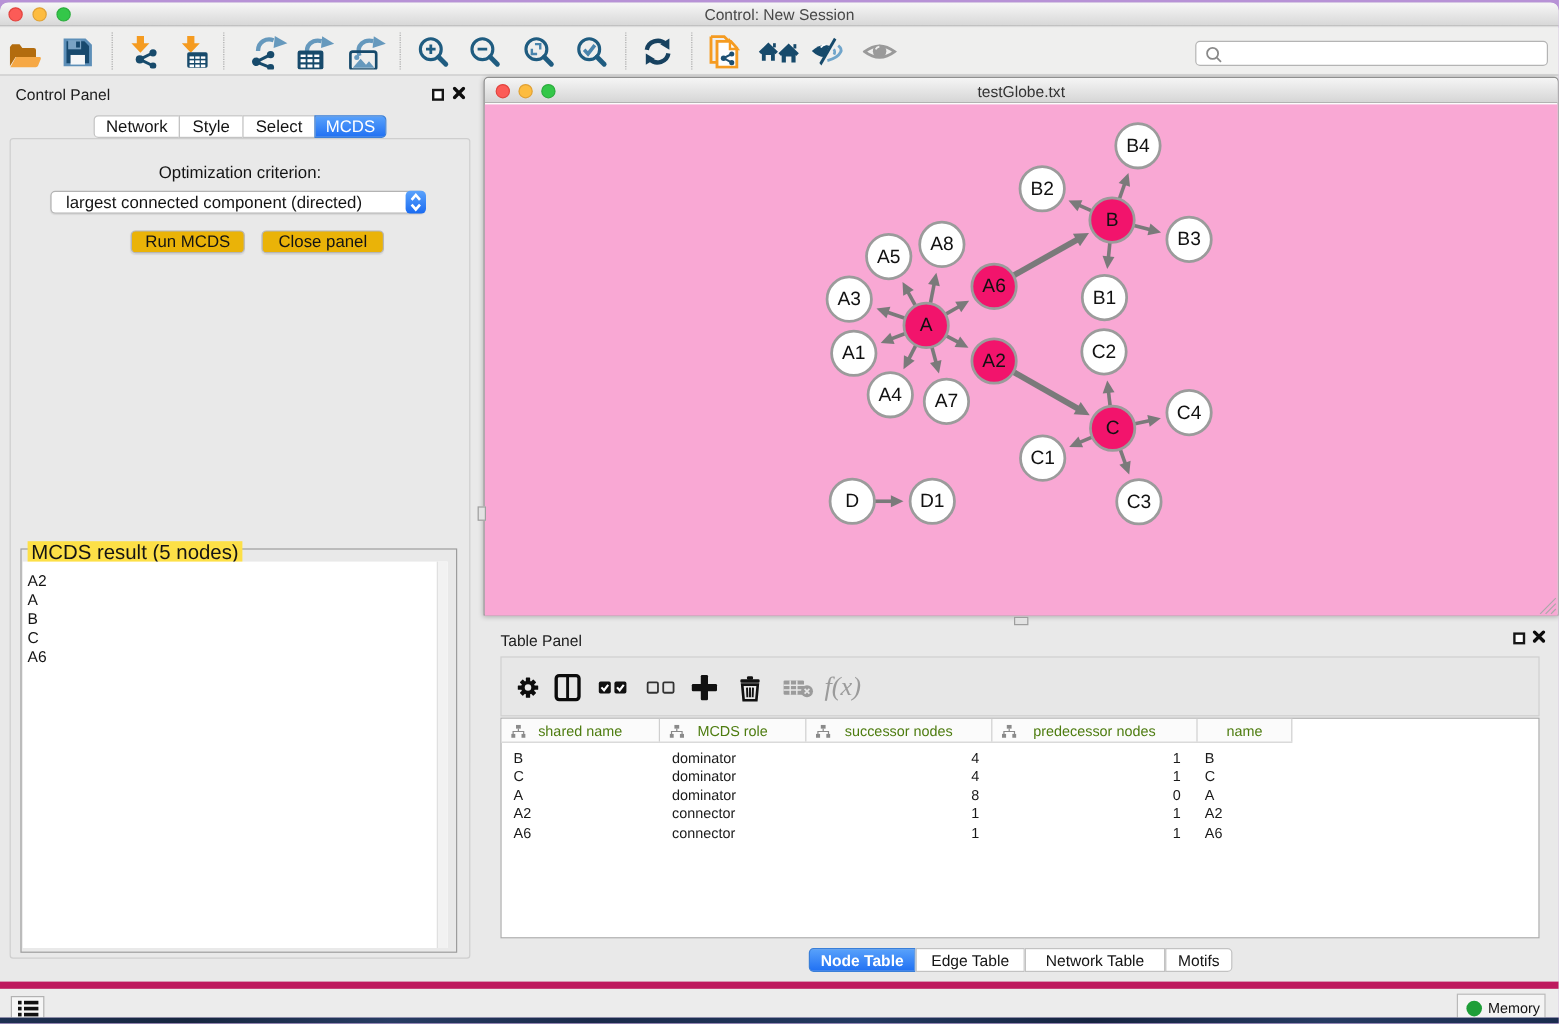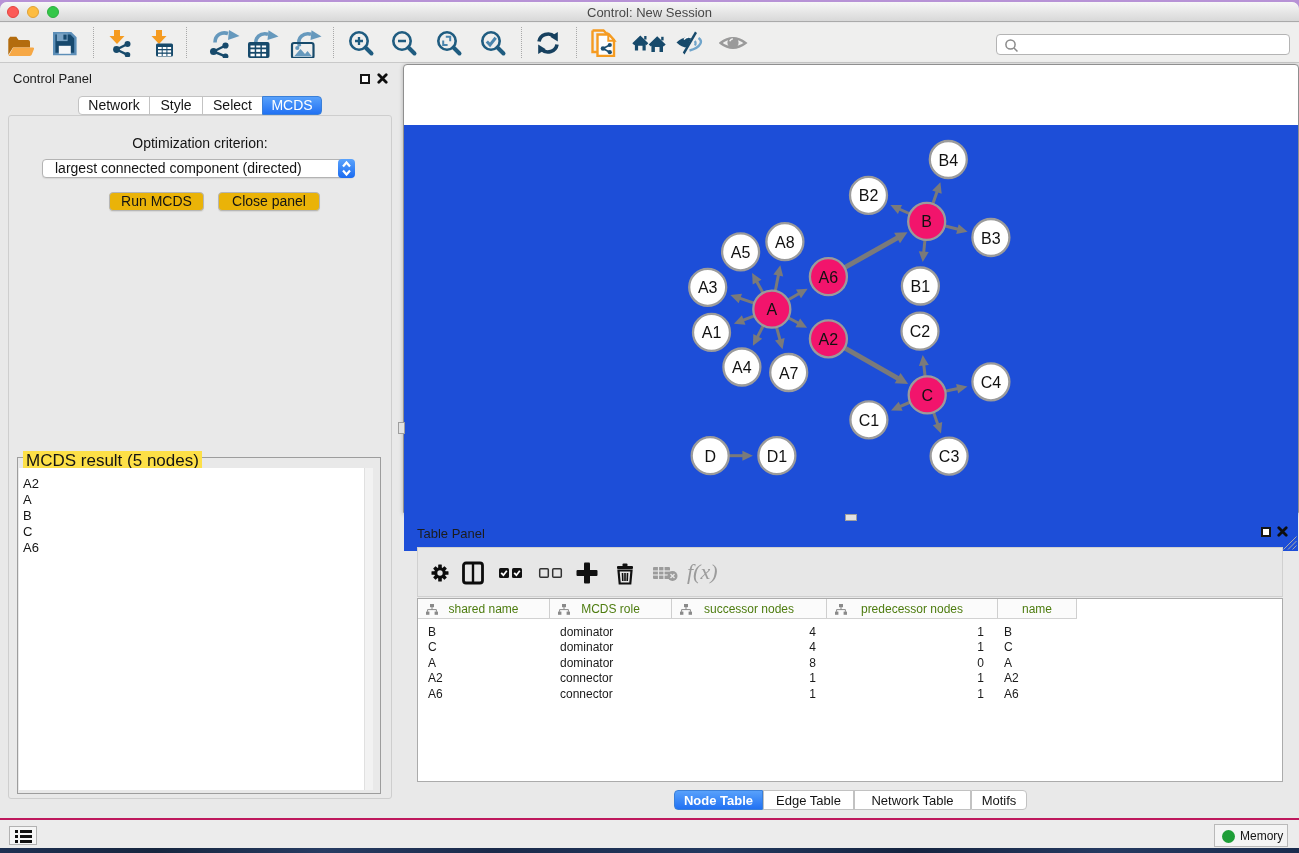--- a/index.html
+++ b/index.html
@@ -62,21 +62,21 @@
             background:#fff; border:1px solid #8f8f8f; border-radius:4px 4px 0 0;
             box-shadow:0 1px 4px rgba(0,0,0,0.25); }
   #nw-title { position:absolute; left:0; top:0; width:894px; height:21px;
               background:linear-gradient(#f5f5f5,#d6d6d6); border-bottom:1px solid #b2b2b2;
               border-radius:4px 4px 0 0; }
   #nw-title .tl { top:5px; width:12px; height:12px; }
   #nw-title .t1 { left:9px;  background:#fc5b57; border:1px solid #e2443f; }
   #nw-title .t2 { left:28px; background:#fdbc40; border:1px solid #e0a135; }
   #nw-title .t3 { left:47px; background:#34c749; border:1px solid #2dad3f; }
   #nw-text { position:absolute; top:4px; left:0; width:100%; text-align:center; font-size:13px; color:#333; }
-  #nw-canvas { position:absolute; left:0; top:22px; width:894px; height:426px; background:#1d4ed8;margin-top:38px; }
+  #nw-canvas { position:absolute; left:0; top:22px; width:894px; height:426px; background:#f9a8d4; }
   #graphsvg { position:absolute; left:0; top:-1px; }
   
   #tablepanel { position:absolute; left:403px; top:518px; width:896px; height:298px; }
   #tp-title { position:absolute; left:14px; top:6px; font-size:13px; color:#1c1c1c; }
   #tp-sq { position:absolute; left:858px; top:7px; width:10px; height:10px; border:2px solid #161616; background:#fff;}
   #tp-x { position:absolute; left:874px; top:3px; }
   #tp-toolbar { position:absolute; left:14px; top:27px; width:866px; height:50px;
                 background:#e7e7e7; border:1px solid #d0d0d0; }
   #tp-toolbar svg { position:absolute; top:12px; }
   #tp-table { position:absolute; left:14px; top:78px; width:866px; height:184px;
@@ -85,21 +85,21 @@
                border-bottom:1px solid #d2d2d2; }
   .th { position:absolute; top:0; height:19px; border-right:1px solid #cfcfcf;
         font-size:12px; color:#4d7c0f; text-align:center; line-height:20px; }
   .th svg { position:absolute; left:8px; top:5px; }
   .td { position:absolute; font-size:12px; color:#1a1a1a; height:15px; }
   .tdr { text-align:right; }
   .tabs2 { position:absolute; top:270px; height:20px; font-size:13px; color:#141414;
            background:#fff; border:1px solid #c2c2c2; text-align:center; line-height:19px; }
   
   #statusbar { position:absolute; left:0; top:816px; width:1299px; height:30px;
-               background:#ececec; border-top:2px solid #be185d; }
+               background:#ececec; border-top:6px solid #be185d; }
   #sb-listbtn { position:absolute; left:9px; top:6px; width:28px; height:19px;
                 background:#f6f6f6; border:1px solid #b2b2b2; }
   #sb-mem { position:absolute; left:1214px; top:4px; width:74px; height:23px;
             background:#f4f4f4; border:1px solid #b9b9b9; font-size:12px; color:#141414; }
   #sb-mem .dot { position:absolute; left:7px; top:5px; width:13px; height:13px;
                  border-radius:50%; background:#1e9e38; }
   #sb-mem .lbl { position:absolute; left:25px; top:4px; }
   .splitsq { position:absolute; background:#e2e2e2; border:1px solid #9e9e9e; }
 </style>
 </head>
@@ -286,20 +286,26 @@
           <div class="cp-item" style="top:24px;">A</div>
           <div class="cp-item" style="top:40px;">B</div>
           <div class="cp-item" style="top:56px;">C</div>
           <div class="cp-item" style="top:72px;">A6</div>
           <div id="cp-scroll"></div>
         </div>
       </div>
     </div>
 
     <div id="netwin">
+      <div id="nw-title">
+        <div class="tl t1"></div>
+          <div class="tl t2"></div>
+          <div class="tl t3"></div>
+        <div id="nw-text">testGlobe.txt</div>
+      </div>
       <div id="nw-canvas">
         <svg id="graphsvg" width="894" height="426" viewBox="0 0 894 426">
             <line x1="359.2" y1="169.4" x2="350.8" y2="154.0" stroke="#7a7a7a" stroke-width="3.0"></line>
 <polygon points="348.1,148.9 357.5,155.7 348.7,160.5" fill="#7a7a7a"></polygon>
 <line x1="371.2" y1="167.5" x2="375.2" y2="146.9" stroke="#7a7a7a" stroke-width="3.0"></line>
 <polygon points="376.3,141.3 379.2,152.5 369.4,150.6" fill="#7a7a7a"></polygon>
 <line x1="350.8" y1="179.4" x2="331.9" y2="172.9" stroke="#7a7a7a" stroke-width="3.0"></line>
 <polygon points="326.4,171.1 338.0,169.7 334.7,179.2" fill="#7a7a7a"></polygon>
 <line x1="351.0" y1="191.7" x2="335.3" y2="197.7" stroke="#7a7a7a" stroke-width="3.0"></line>
 <polygon points="329.9,199.8 337.9,191.3 341.5,200.7" fill="#7a7a7a"></polygon>

